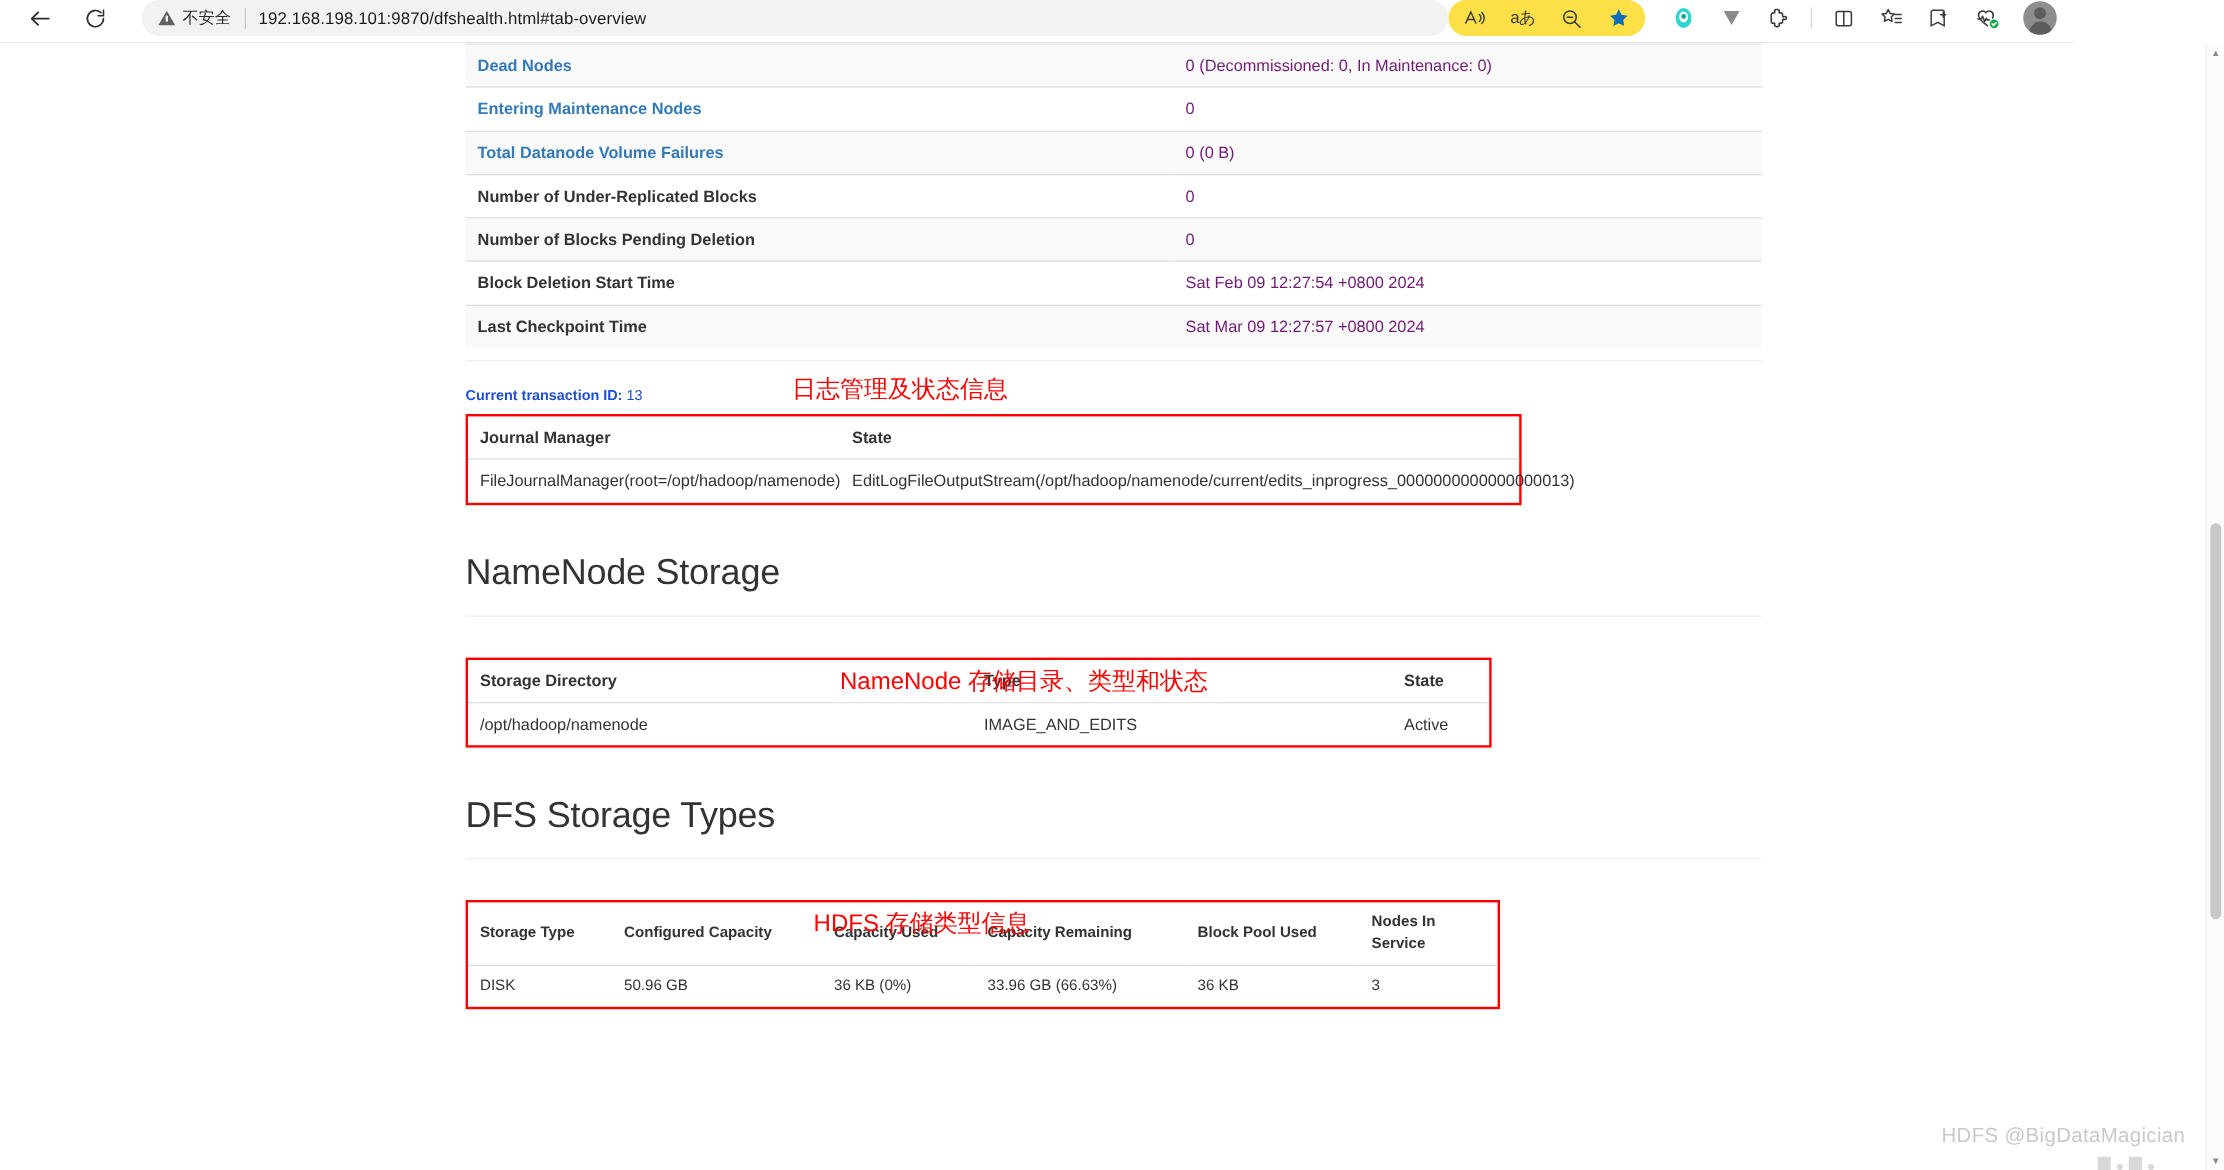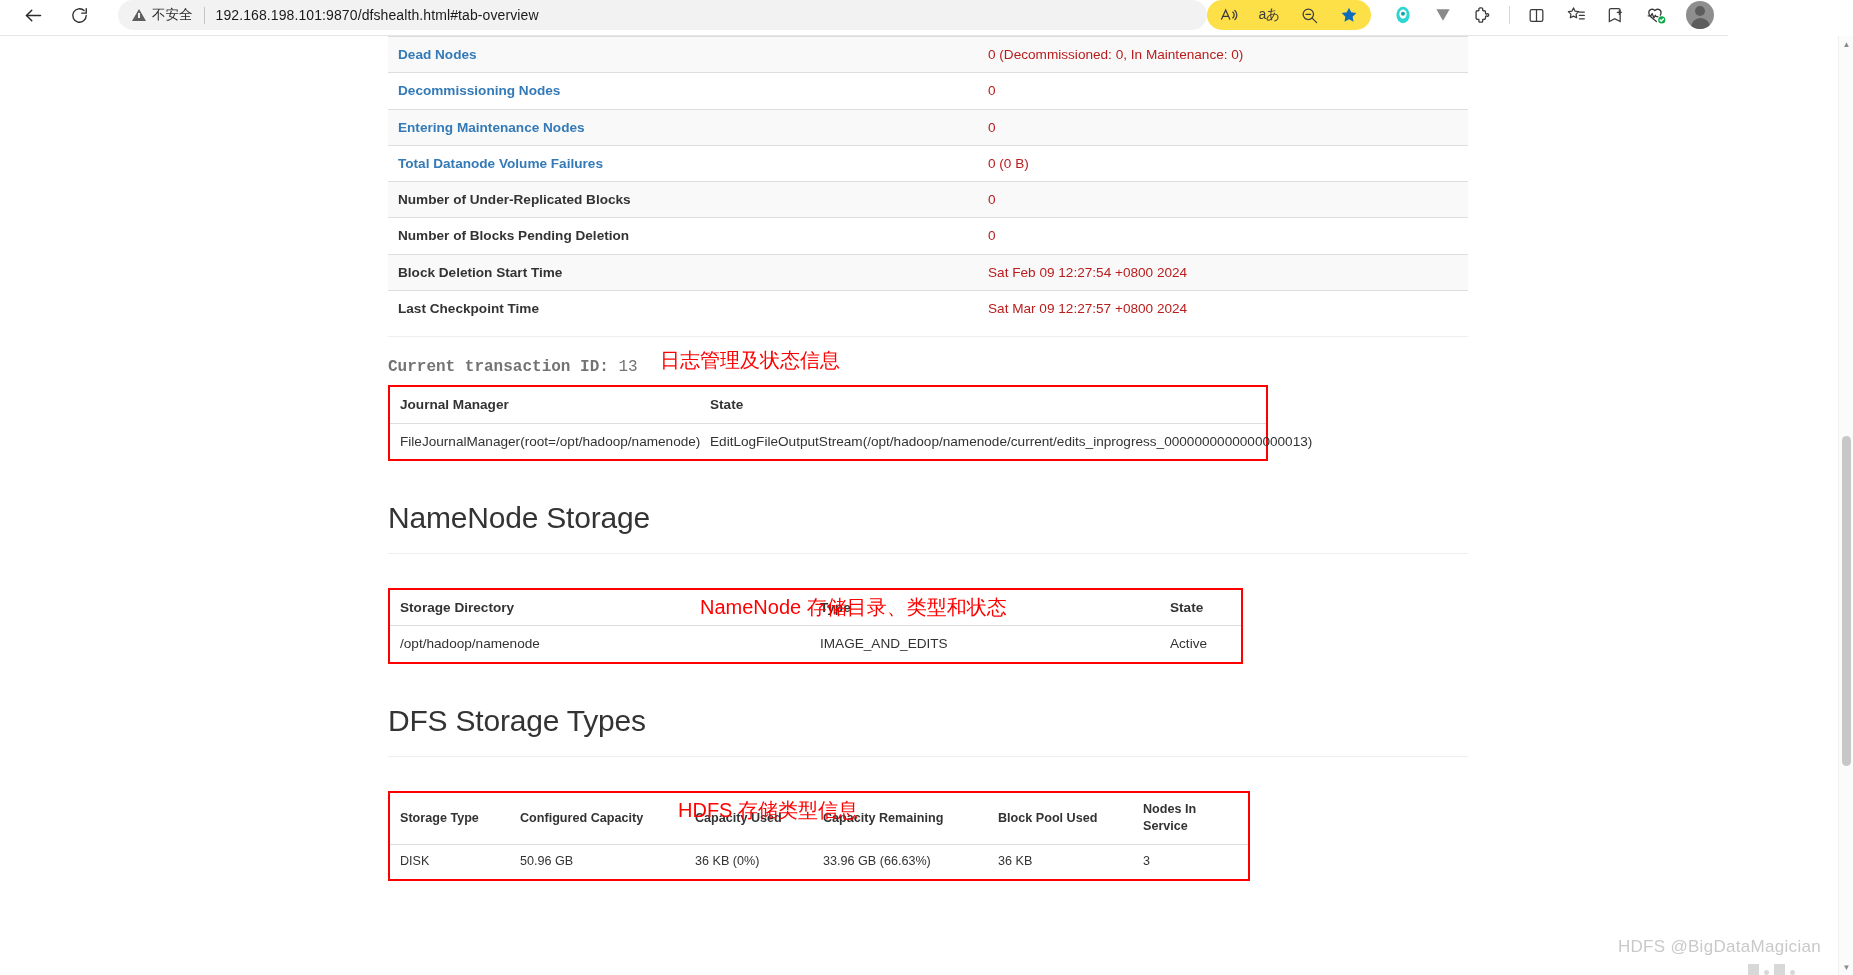--- a/index.html
+++ b/index.html
@@ -135,37 +135,37 @@
   table.dfs td, table.dfs th {
     padding: 8px 10px;
     border-top: 1px solid #dddddd;
     text-align: left;
     vertical-align: middle;
     line-height: 1.42;
   }
   table.dfs.striped tbody tr:nth-child(odd) td { background: #f9f9f9; }
   .k-cell { width: 590px; font-weight: bold; color: #333; }
   .k-link { color: #337ab7; font-weight: bold; text-decoration: none; }
-  .v-cell { color: #b91c1c; }
+  .v-cell { color: #701a75; }
 
   h2.section-title {
     font-weight: normal;
     font-size: 30px;
     color: #333;
     margin: 40px 0 0 0;
     padding-bottom: 9px;
     line-height: 1.1;
     letter-spacing: -0.2px;
   }
   .hr-line {
     border: 0; border-top: 1px solid #eeeeee;
     margin: 10px 0 0 0;
   }
   p.txn {
-    font-size: 16px; margin: 21px 0 9px 0; color: #737373; font-family: Liberation Mono, monospace;
+    font-size: 12px; margin: 21px 0 9px 0; color: #1d4ed8;
   }
   p.txn b { font-weight: bold; }
 
   .boxed {
     border: 2px solid #ff0000;
   }
   .boxed table.dfs td, .boxed table.dfs th { border-top: 1px solid #dddddd; }
   .boxed table.dfs thead th { border-top: none; }
 
   table.jm { table-layout: fixed; }
@@ -342,24 +342,20 @@
   <div id="content">
     <div class="container">
 
       <table class="dfs striped">
         <tbody>
           <tr>
             <td class="k-cell"><a class="k-link" href="#">Dead Nodes</a></td>
             <td class="v-cell">0 (Decommissioned: 0, In Maintenance: 0)</td>
           </tr>
           <tr>
-            <td class="k-cell"><a class="k-link" href="#">Decommissioning Nodes</a></td>
-            <td class="v-cell">0</td>
-          </tr>
-          <tr>
             <td class="k-cell"><a class="k-link" href="#">Entering Maintenance Nodes</a></td>
             <td class="v-cell">0</td>
           </tr>
           <tr>
             <td class="k-cell"><a class="k-link" href="#">Total Datanode Volume Failures</a></td>
             <td class="v-cell">0 (0 B)</td>
           </tr>
           <tr>
             <td class="k-cell">Number of Under-Replicated Blocks</td>
             <td class="v-cell">0</td>

